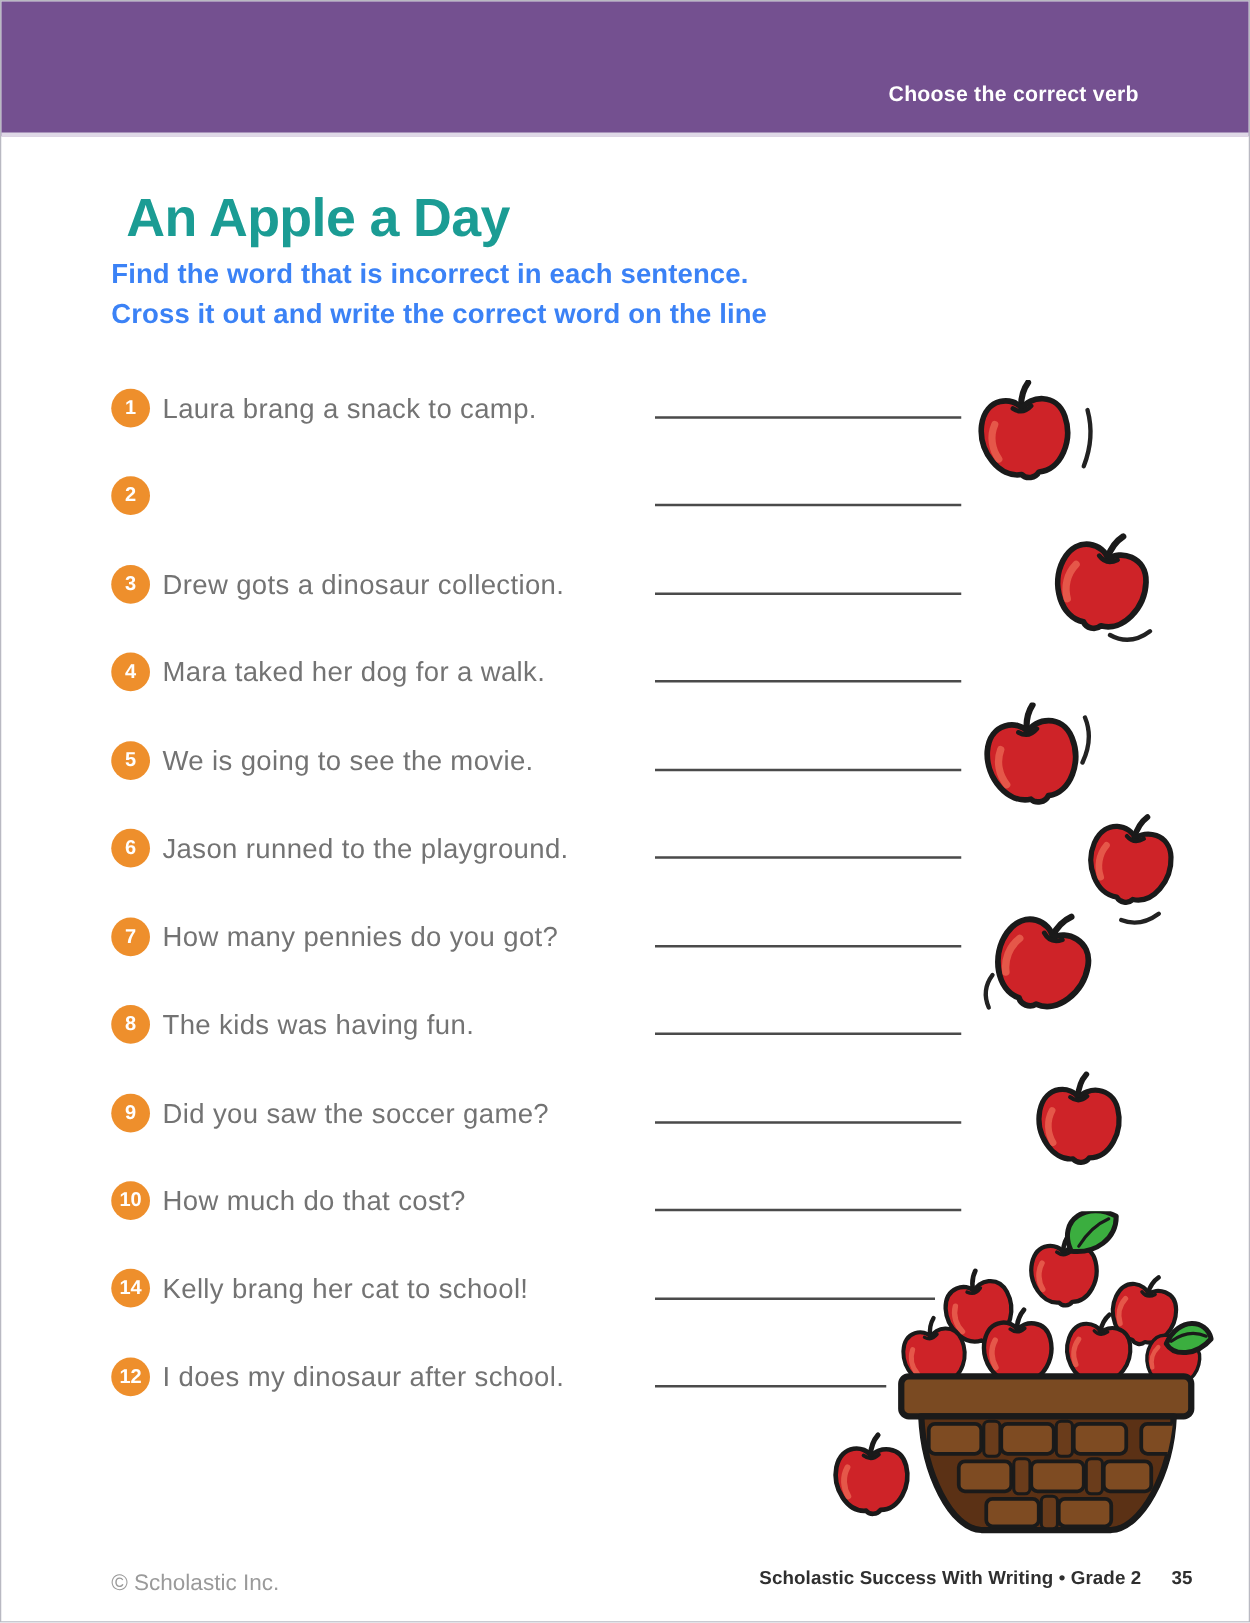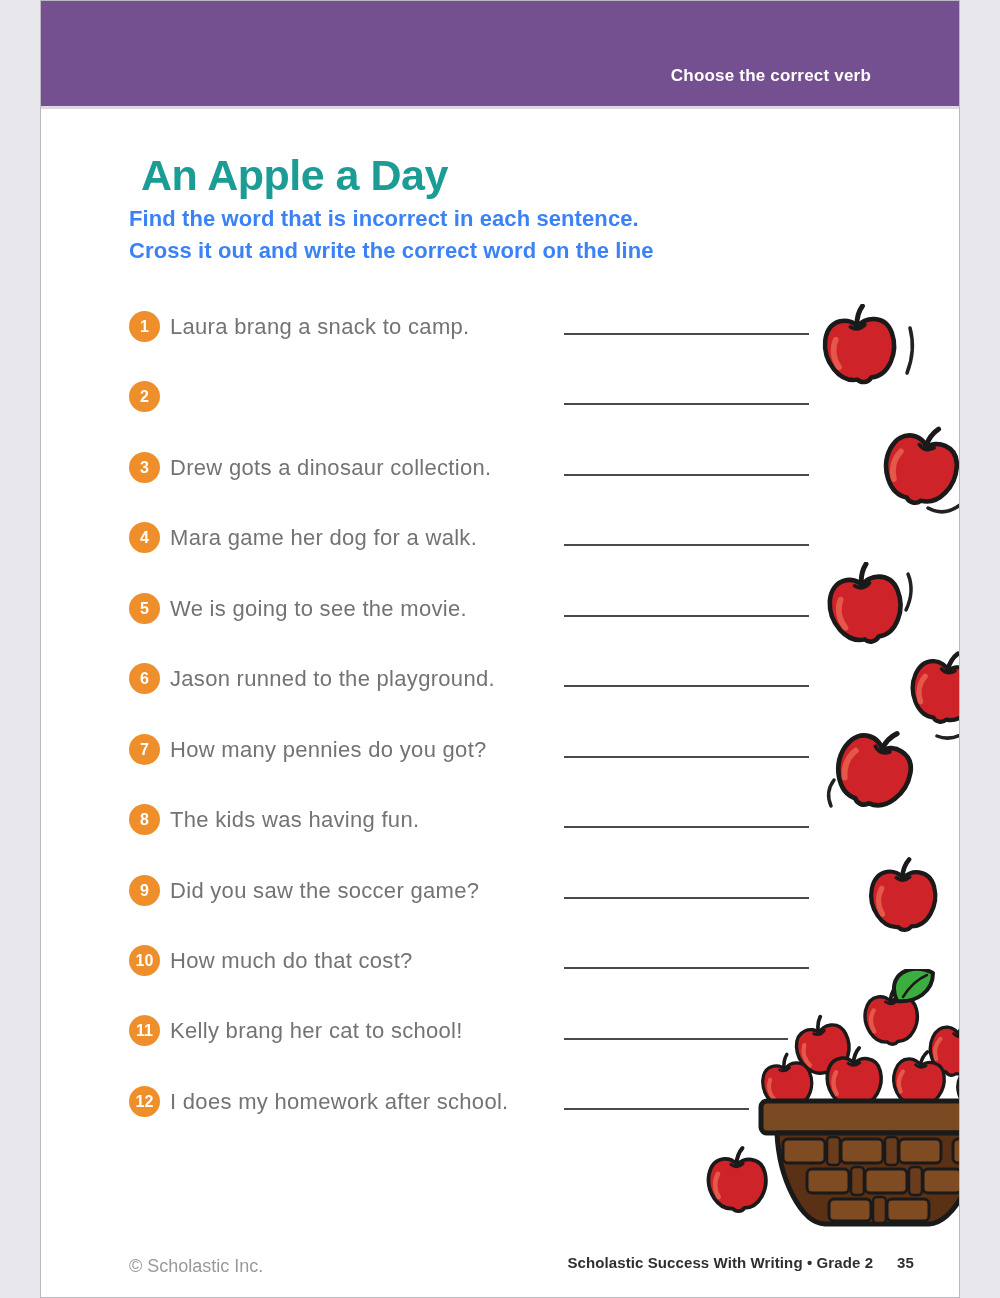--- a/index.html
+++ b/index.html
@@ -1,17 +1,17 @@
 <!DOCTYPE html>
 <html><head>
 <meta charset="utf-8">
 <style>
   html,body{margin:0;padding:0;background:#e8e8ec;}
   .page{
-    position:relative;width:920px;height:1298px;background:#ffffff;
+    position:relative;width:1000px;height:1298px;background:#ffffff;
     font-family:"Liberation Sans","DejaVu Sans",sans-serif;
     border:1px solid #b9b9c2;box-sizing:border-box;overflow:hidden;
     margin:0 auto;
   }
   .header-band{
     position:absolute;left:0;top:0;width:100%;height:108px;
     background:#745090;border-bottom:3px solid #ded8e6;
     display:flex;align-items:flex-end;justify-content:flex-end;
     padding:0 88px 20px 0;box-sizing:border-box;
   }
@@ -77,21 +77,21 @@
   </div>
   <div class="item" style="top:380px">
     <span class="num-circle">2</span>
   </div>
   <div class="item" style="top:451px">
     <span class="num-circle">3</span>
     <span class="sentence">Drew gots a dinosaur collection.</span>
   </div>
   <div class="item" style="top:521px">
     <span class="num-circle">4</span>
-    <span class="sentence">Mara game her dog for a walk.</span>
+    <span class="sentence">Mara taked her dog for a walk.</span>
   </div>
   <div class="item" style="top:592px">
     <span class="num-circle">5</span>
     <span class="sentence">We is going to see the movie.</span>
   </div>
   <div class="item" style="top:662px">
     <span class="num-circle">6</span>
     <span class="sentence">Jason runned to the playground.</span>
   </div>
   <div class="item" style="top:733px">
@@ -104,26 +104,26 @@
   </div>
   <div class="item" style="top:874px">
     <span class="num-circle">9</span>
     <span class="sentence">Did you saw the soccer game?</span>
   </div>
   <div class="item" style="top:944px">
     <span class="num-circle">10</span>
     <span class="sentence">How much do that cost?</span>
   </div>
   <div class="item" style="top:1014px">
-    <span class="num-circle">11</span>
+    <span class="num-circle">14</span>
     <span class="sentence">Kelly brang her cat to school!</span>
   </div>
   <div class="item" style="top:1085px">
     <span class="num-circle">12</span>
-    <span class="sentence">I does my homework after school.</span>
+    <span class="sentence">I does my dinosaur after school.</span>
   </div>
 
   <div class="blank" style="top:332px;width:245px"></div>
   <div class="blank" style="top:402px;width:245px"></div>
   <div class="blank" style="top:473px;width:245px"></div>
   <div class="blank" style="top:543px;width:245px"></div>
   <div class="blank" style="top:614px;width:245px"></div>
   <div class="blank" style="top:684px;width:245px"></div>
   <div class="blank" style="top:755px;width:245px"></div>
   <div class="blank" style="top:825px;width:245px"></div>

